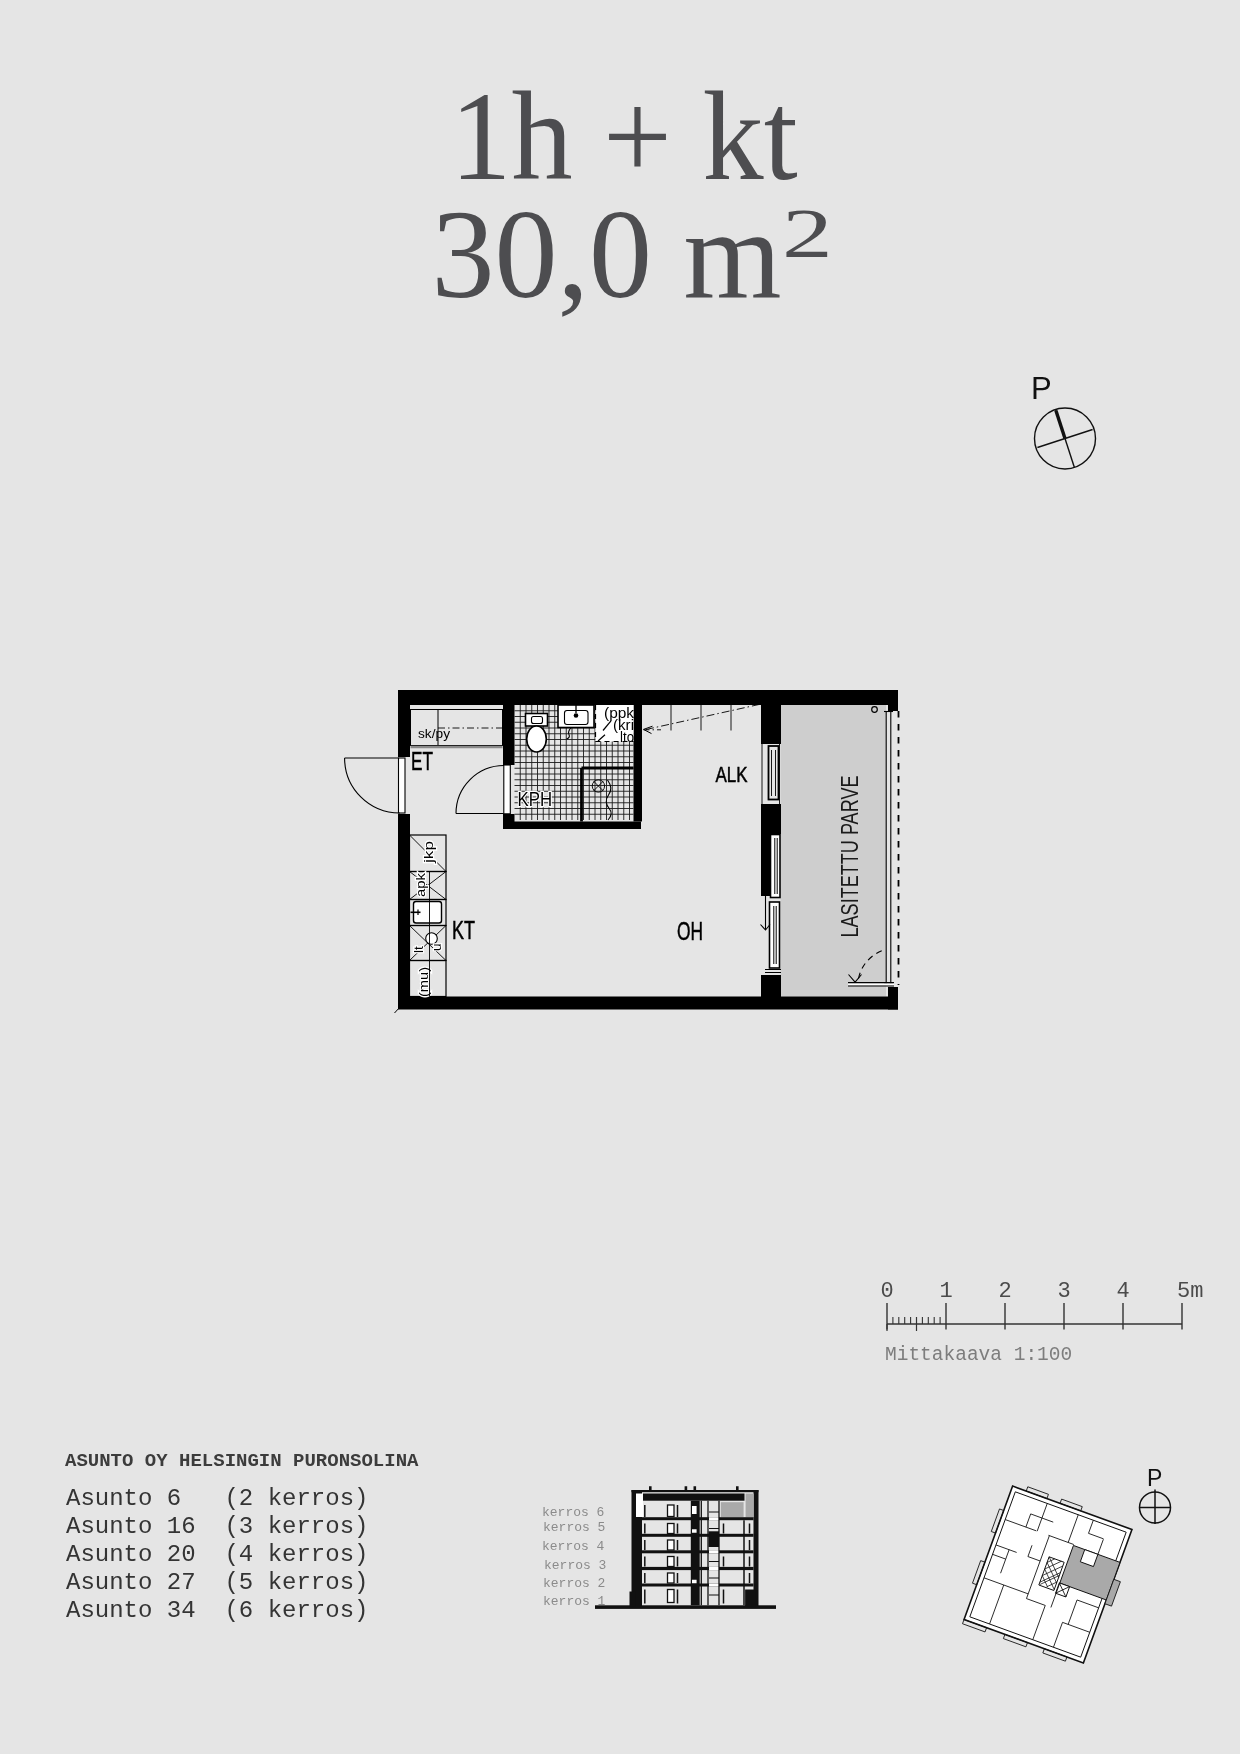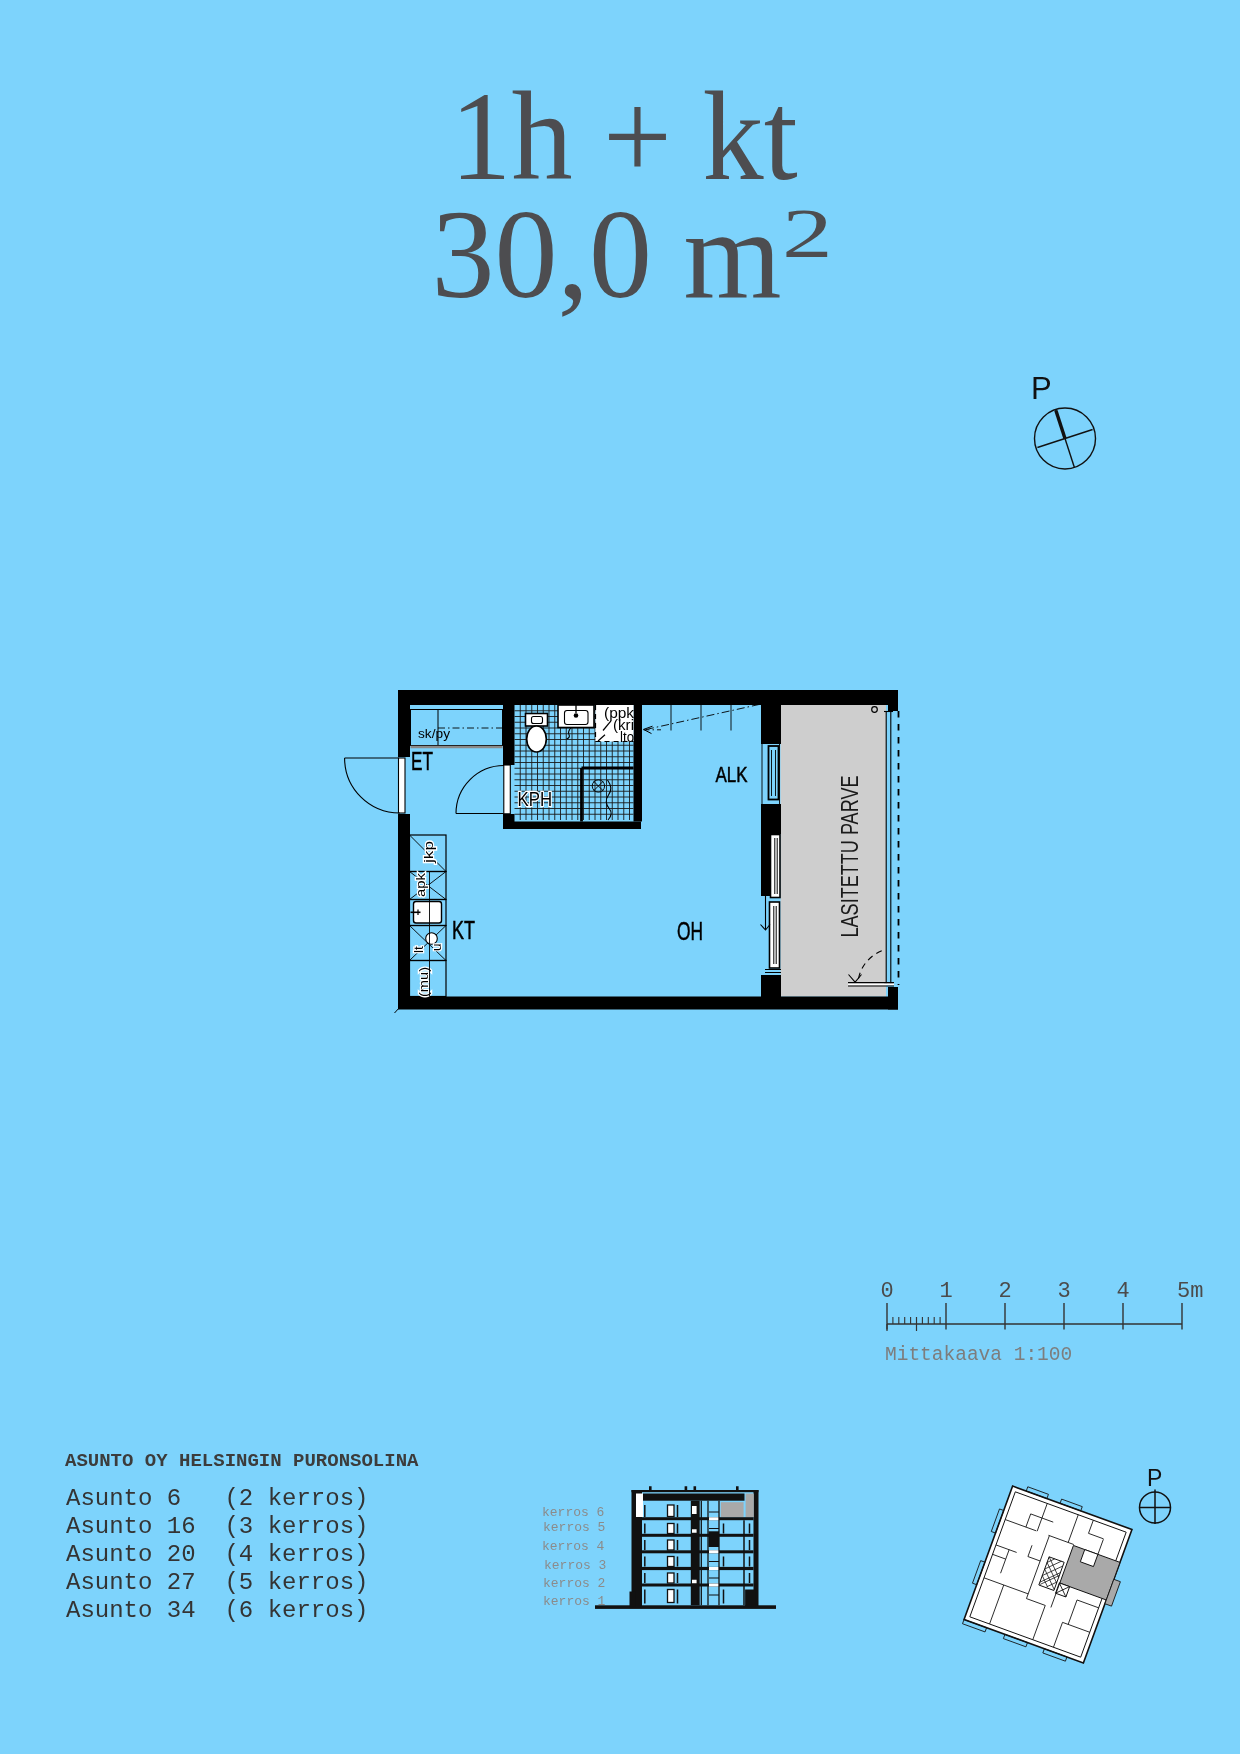--- a/index.html
+++ b/index.html
@@ -1,17 +1,17 @@
 <!DOCTYPE html>
 <html><head>
 <meta charset="utf-8">
 <style>
   html,body{margin:0;padding:0;background:#ffffff;}
   *{-webkit-font-smoothing:antialiased;}
-  .page{position:relative;width:1240px;height:1754px;background:#7dd3fc;overflow:hidden;
+  .page{position:relative;width:1240px;height:1754px;background:#e5e5e5;overflow:hidden;
         font-family:"Liberation Sans",sans-serif;}
   .tline{position:absolute;left:4px;width:1240px;text-align:center;
          font-family:"Liberation Serif",serif;color:#4d4d50;
          font-size:126px;line-height:100px;}
   .tline .sup{display:inline-block;font-size:70px;line-height:0;position:relative;top:-40px;transform:scaleX(1.45);transform-origin:0 50%;}
 </style>
 </head>
 <body>
 <div class="page">
 

